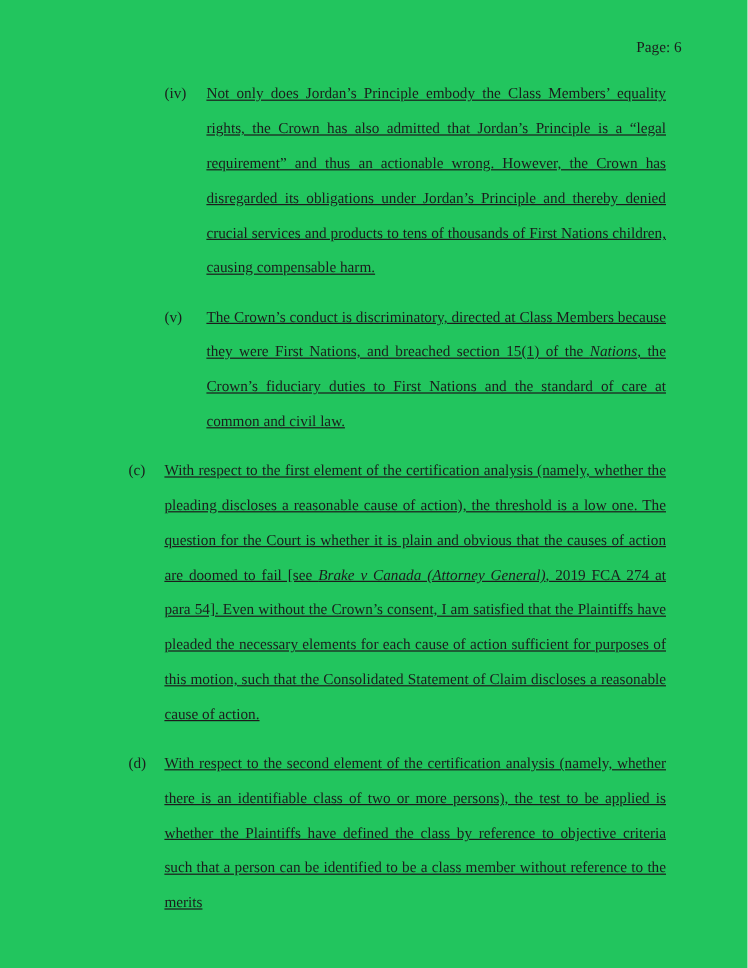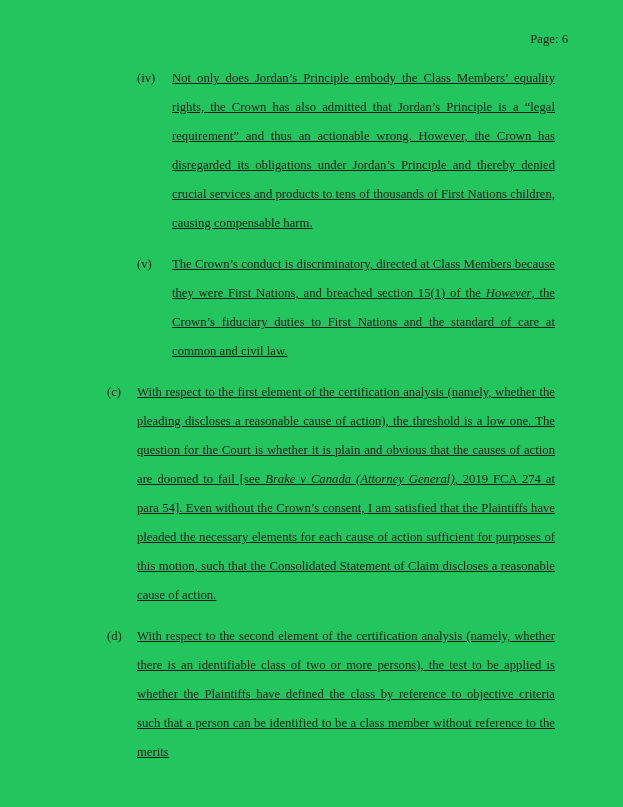--- a/index.html
+++ b/index.html
@@ -57,21 +57,21 @@
 
 <div class="page">
   <div class="page-header">Page: 6</div>
   <div class="content">
       <div class="para level2">
         <span class="plabel">(iv)</span>
         <div class="pbody"><span>Not only does Jordan’s Principle embody the Class Members’ equality rights, the Crown has also admitted that Jordan’s Principle is a “legal requirement” and thus an actionable wrong. However, the Crown has disregarded its obligations under Jordan’s Principle and thereby denied crucial services and products to tens of thousands of First Nations children, causing compensable harm.</span></div>
       </div>
       <div class="para level2">
         <span class="plabel">(v)</span>
-        <div class="pbody"><span>The Crown’s conduct is discriminatory, directed at Class Members because they were First Nations, and breached section 15(1) of the </span><i>However</i><span>, the Crown’s fiduciary duties to First Nations and the standard of care at common and civil law.</span></div>
+        <div class="pbody"><span>The Crown’s conduct is discriminatory, directed at Class Members because they were First Nations, and breached section 15(1) of the </span><i>Nations</i><span>, the Crown’s fiduciary duties to First Nations and the standard of care at common and civil law.</span></div>
       </div>
       <div class="para level1">
         <span class="plabel">(c)</span>
         <div class="pbody"><span>With respect to the first element of the certification analysis (namely, whether the pleading discloses a reasonable cause of action), the threshold is a low one. The question for the Court is whether it is plain and obvious that the causes of action are doomed to fail [see </span><i>Brake v Canada (Attorney General)</i><span>, 2019 FCA 274 at para 54]. Even without the Crown’s consent, I am satisfied that the Plaintiffs have pleaded the necessary elements for each cause of action sufficient for purposes of this motion, such that the Consolidated Statement of Claim discloses a reasonable cause of action.</span></div>
       </div>
       <div class="para level1">
         <span class="plabel">(d)</span>
         <div class="pbody"><span>With respect to the second element of the certification analysis (namely, whether there is an identifiable class of two or more persons), the test to be applied is whether the Plaintiffs have defined the class by reference to objective criteria such that a person can be identified to be a class member without reference to the merits</span></div>
       </div>
     </div>

